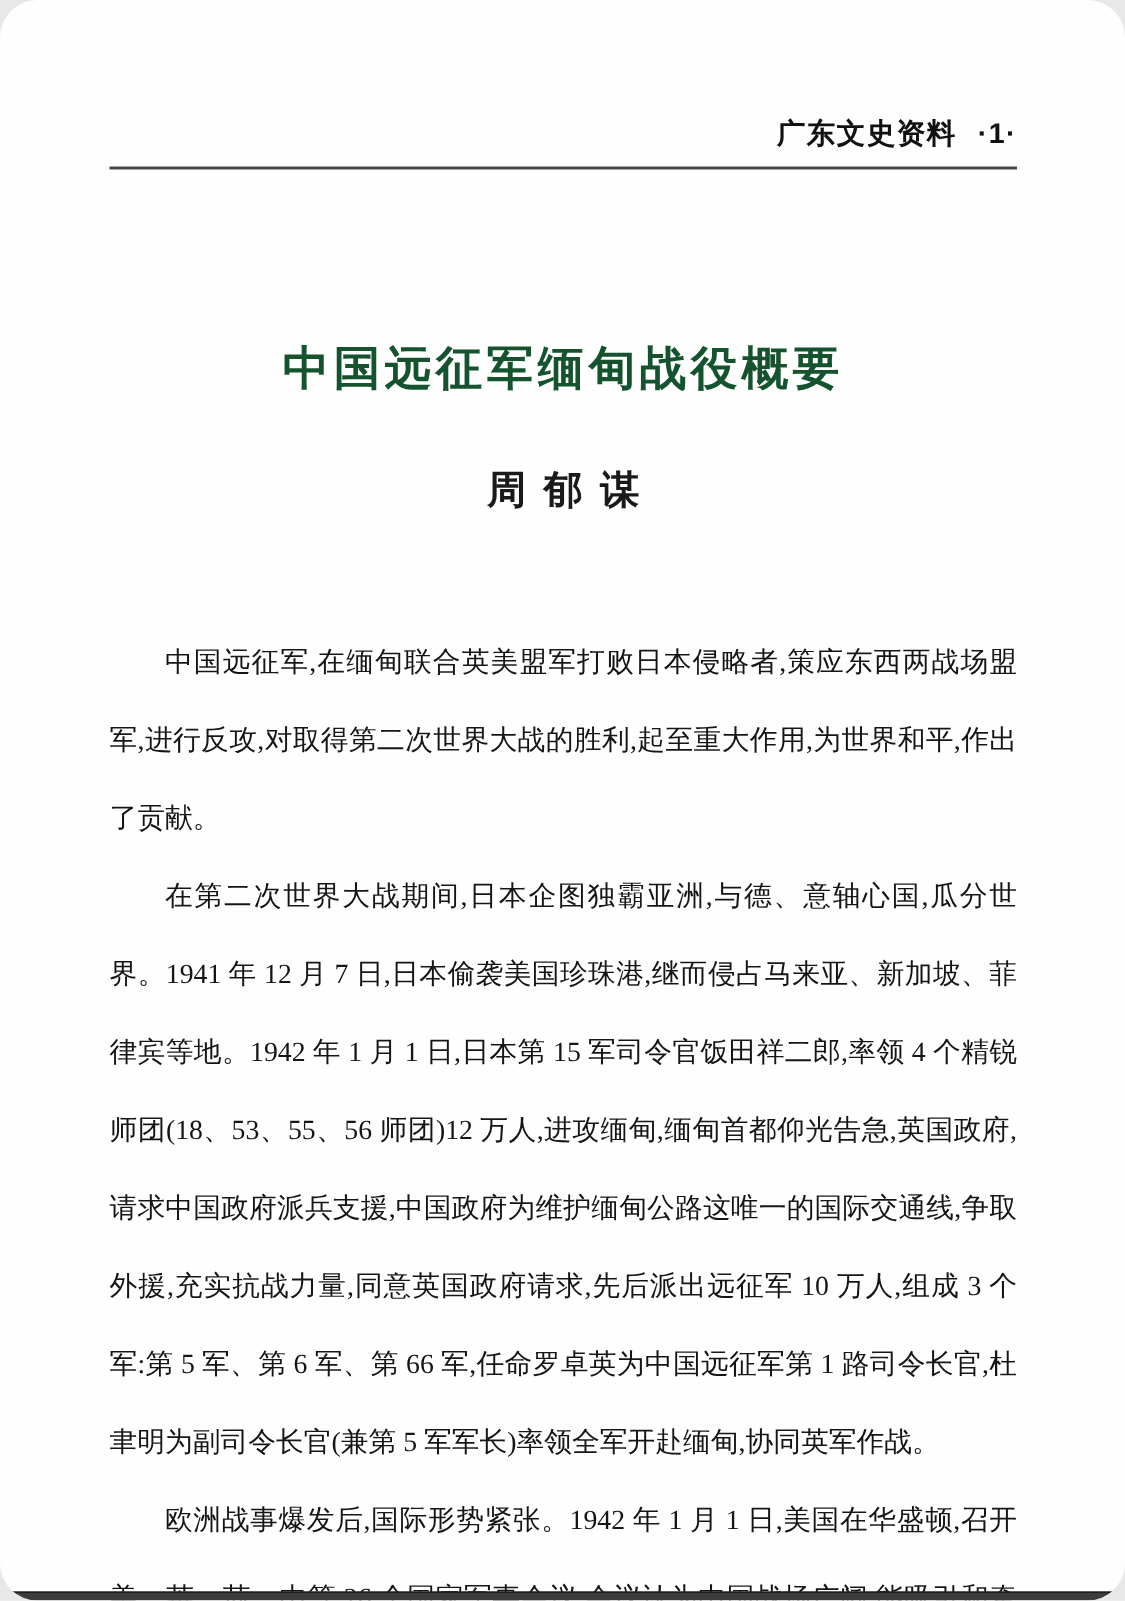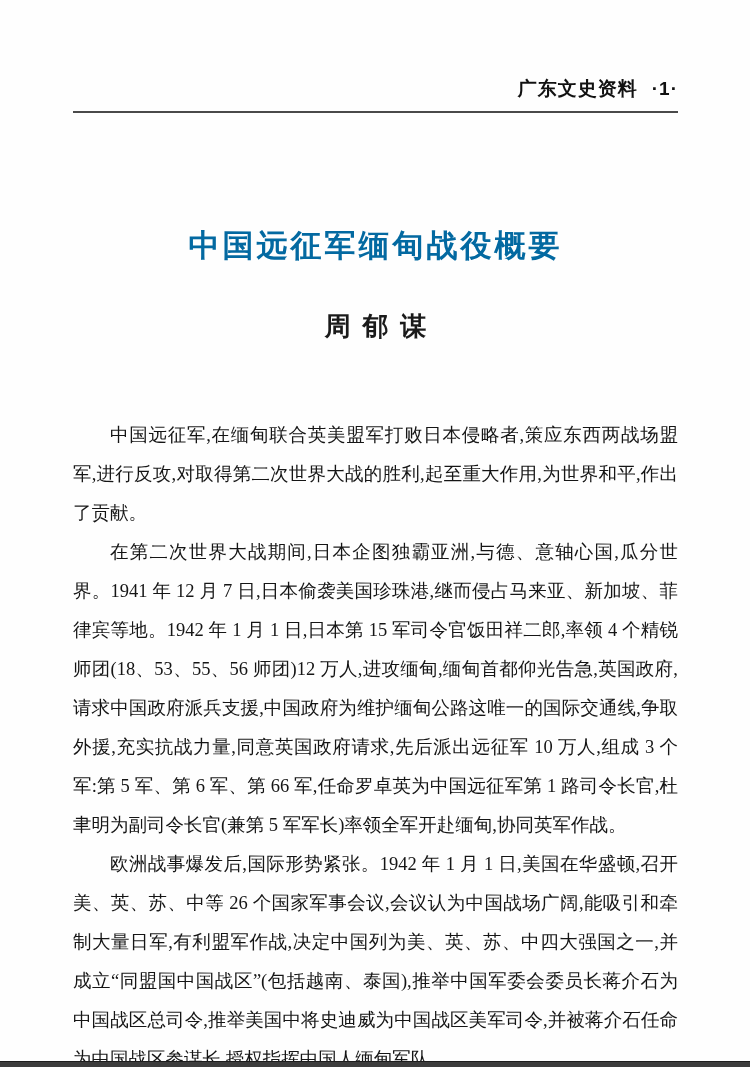--- a/index.html
+++ b/index.html
@@ -6,20 +6,21 @@
   html, body { background: #e8e8e8; }
   .page {
     position: relative;
     width: 750px;
     height: 1067px;
     margin: 0 auto;
     background: #fefefe;
     overflow: hidden;
     font-family: "Liberation Serif", "DejaVu Serif", serif;
     color: #141414;
+    border-radius: 25px;
   }
   .page-inner {
     padding: 76px 72px 0 73px;
   }
   .running-head {
     display: flex;
     justify-content: flex-end;
     align-items: baseline;
     gap: 14px;
     font-family: "Liberation Sans", "DejaVu Sans", sans-serif;
@@ -34,37 +35,37 @@
     background: #4a4a4a;
     border: none;
   }
   .article-title {
     margin-top: 112px;
     text-align: center;
     font-family: "Liberation Sans", "DejaVu Sans", sans-serif;
     font-weight: 700;
     font-size: 31px;
     letter-spacing: 3px;
-    color: #0369a1;
+    color: #14532d;
   }
   .author {
     margin-top: 42px;
     text-align: center;
     font-size: 26px;
     font-weight: 600;
     letter-spacing: 0.45em;
     text-indent: 0.45em; 
     color: #1a1a1a;
   }
   .body-text {
     margin-top: 72px;
   }
   .body-text p {
     font-size: 18.5px;
-    line-height: 39px;
+    line-height: 52px;
     text-align: justify;
     text-justify: inter-character;
     text-indent: 2em;
     color: #151515;
   }
   .scan-bottom-bar {
     position: absolute;
     left: 0;
     bottom: 0;
     width: 100%;

